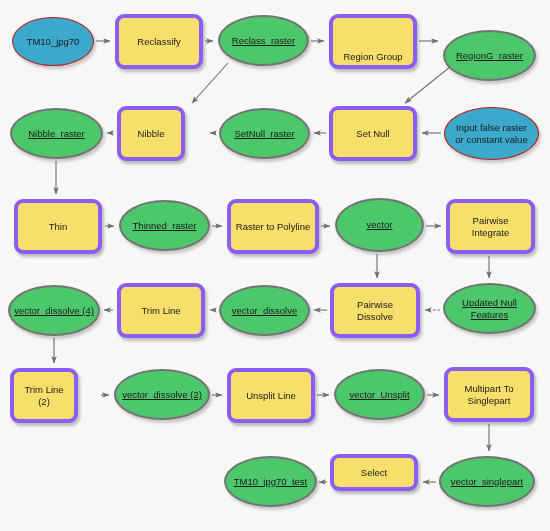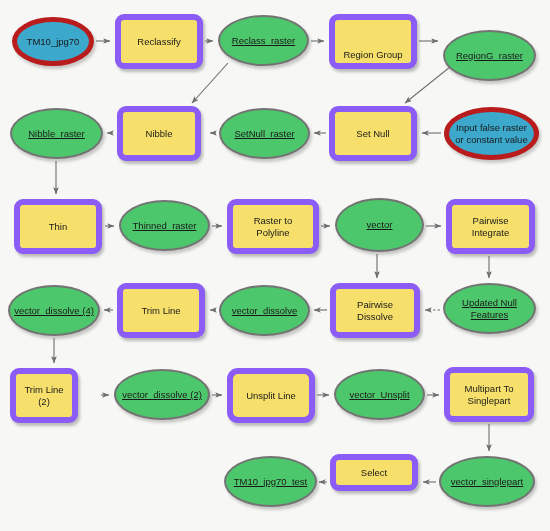--- a/index.html
+++ b/index.html
@@ -31,34 +31,34 @@
     text-align: center;
     color: #1a1a1a;
     font-size: 9.5px;
     line-height: 1.25;
     box-sizing: border-box;
     padding: 2px 4px;
     z-index: 2;
   }
   .node.tool {
     background: #f7df6b;
-    border: 6px solid #8b5cf6;
+    border: 4px solid #8b5cf6;
     border-radius: 9px;
     box-shadow: 2px 3px 3px rgba(90,90,90,0.38);
   }
   .node.data {
     background: #4cc76b;
     border: 2px solid #737373;
     border-radius: 50%;
     box-shadow: 2px 3px 3px rgba(90,90,90,0.30);
     text-decoration: underline;
   }
   .node.input {
     background: #3ba8cc;
-    border: 5px solid #b91c1c;
+    border: 1px solid #b91c1c;
     border-radius: 50%;
     box-shadow: 2px 3px 3px rgba(90,90,90,0.30);
   }
   .node-label {
     display: block;
     white-space: pre-line;
   }
 </style>
 </head>
 <body>
@@ -114,21 +114,21 @@
       </div>
       <div class="node tool" style="left: 329px; top: 14px; width: 88px; height: 55px; align-items: flex-end;">
         <span class="node-label">Region Group</span>
       </div>
       <div class="node data" style="left: 443px; top: 30px; width: 93px; height: 51px;">
         <span class="node-label">RegionG_raster</span>
       </div>
       <div class="node data" style="left: 10px; top: 108px; width: 93px; height: 51px;">
         <span class="node-label">Nibble_raster</span>
       </div>
-      <div class="node tool" style="left: 117px; top: 106px; width: 84px; height: 55px;">
+      <div class="node tool" style="left: 117px; top: 106px; width: 68px; height: 55px;">
         <span class="node-label">Nibble</span>
       </div>
       <div class="node data" style="left: 219px; top: 108px; width: 91px; height: 51px;">
         <span class="node-label">SetNull_raster</span>
       </div>
       <div class="node tool" style="left: 329px; top: 106px; width: 88px; height: 55px;">
         <span class="node-label">Set Null</span>
       </div>
       <div class="node input" style="left: 444px; top: 107px; width: 95px; height: 53px;">
         <span class="node-label">Input false raster
@@ -164,21 +164,21 @@
       <div class="node data" style="left: 443px; top: 283px; width: 93px; height: 51px;">
         <span class="node-label">Updated Null
 Features</span>
       </div>
       <div class="node tool" style="left: 10px; top: 368px; width: 68px; height: 55px; text-align: center;">
         <span class="node-label">Trim Line (2)</span>
       </div>
       <div class="node data" style="left: 114px; top: 369px; width: 96px; height: 51px;">
         <span class="node-label">vector_dissolve (2)</span>
       </div>
-      <div class="node tool" style="left: 227px; top: 368px; width: 88px; height: 55px; border-radius: 11px;">
+      <div class="node tool" style="left: 227px; top: 368px; width: 88px; height: 55px;">
         <span class="node-label">Unsplit Line</span>
       </div>
       <div class="node data" style="left: 334px; top: 369px; width: 91px; height: 51px;">
         <span class="node-label">vector_Unsplit</span>
       </div>
       <div class="node tool" style="left: 444px; top: 367px; width: 90px; height: 55px;">
         <span class="node-label">Multipart To
 Singlepart</span>
       </div>
       <div class="node data" style="left: 224px; top: 456px; width: 93px; height: 51px;">

